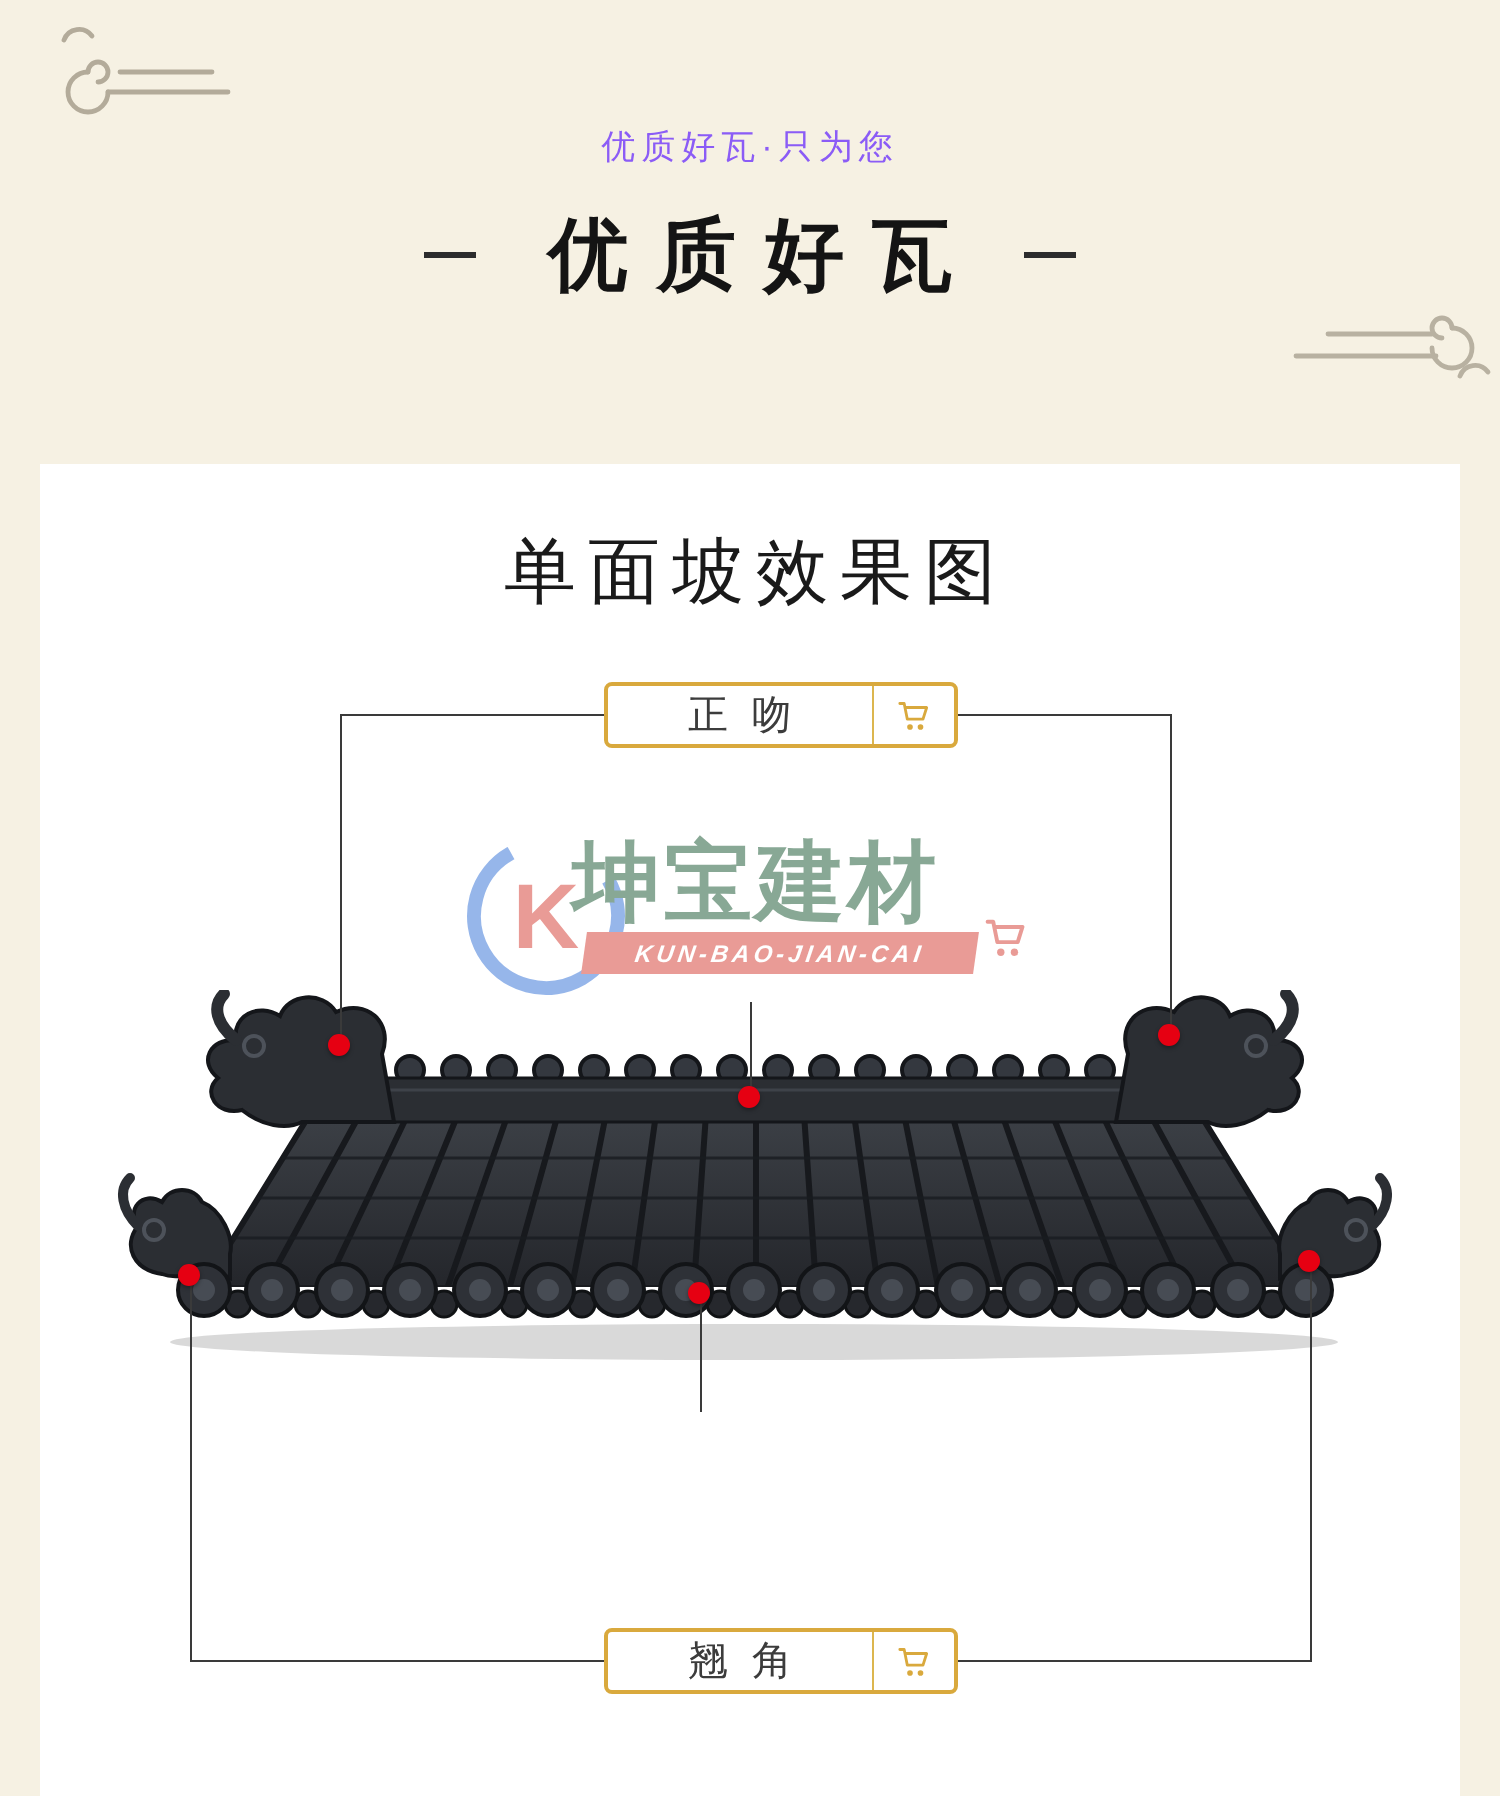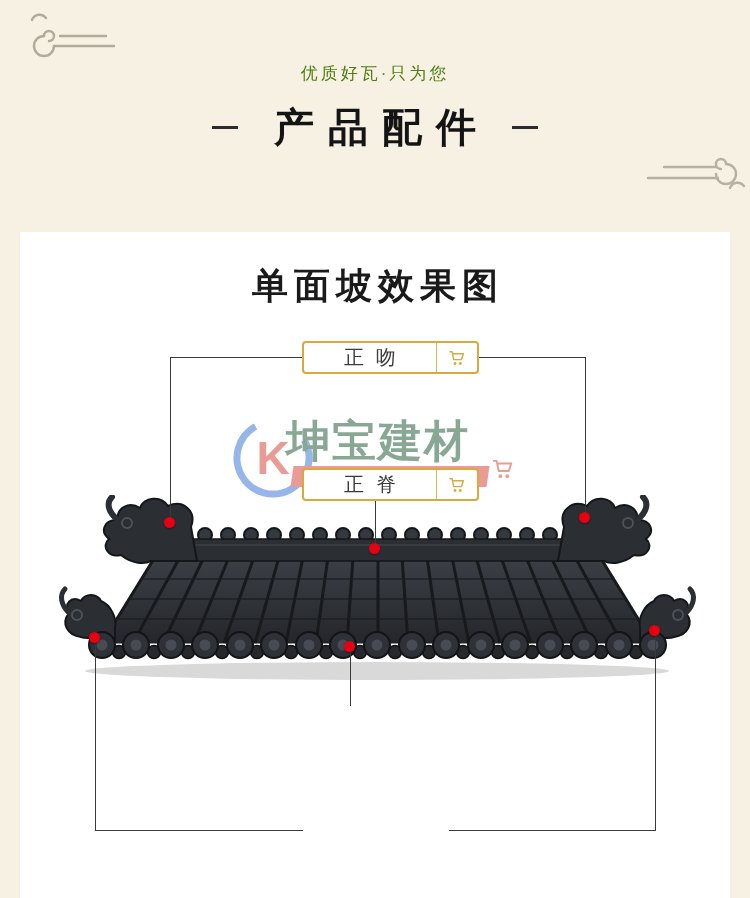--- a/index.html
+++ b/index.html
@@ -7,39 +7,39 @@
     position:relative; width:750px; height:898px; margin:0 auto;
     background:#f6f1e3; overflow:hidden;
     font-family:"Liberation Sans", sans-serif;
   }
   
   .cloud { position:absolute; pointer-events:none; }
   .cloud-tl { left:20px; top:6px; }
   .cloud-r  { right:0px; top:138px; }
   .subtitle {
     position:absolute; left:0; right:0; top:62px; text-align:center;
-    font-size:17px; color:#4d7c0f; letter-spacing:3px;
+    font-size:17px; color:#8b5cf6; letter-spacing:3px;
   }
   .title-row {
     position:absolute; left:0; right:0; top:100px;
     display:flex; justify-content:center; align-items:center; gap:22px;
   }
   .title-line { width:26px; height:3px; background:#2c2c2c; }
   .main-title {
     font-size:40px; font-weight:700; color:#141414;
     letter-spacing:14px; padding-left:14px;
   }
   
   .panel {
     position:absolute; left:20px; top:232px; width:710px; height:666px;
     background:#ffffff;
   }
   .panel-title {
     position:absolute; left:0; right:0; top:262px; text-align:center;
-    font-size:36px; font-weight:700; color:#1a1a1a;
+    font-size:36px; font-weight:400; color:#1a1a1a;
     letter-spacing:6px; padding-left:6px; z-index:5;
   }
   
   .part-label {
     position:absolute; width:177px; height:33px; box-sizing:border-box;
     background:#fff; border:2px solid #d9a93d; border-radius:4px;
     display:flex; align-items:stretch; z-index:6; cursor:pointer;
   }
   .label-text {
     flex:1; display:flex; align-items:center; justify-content:center;
@@ -102,21 +102,21 @@
       <path d="M88,26 a5,5 0 1,0 -5,5"></path>
       <path d="M10,40 h70"></path>
       <path d="M26,29 h52"></path>
       <path d="M92,50 a8,8 0 0,1 14,-2"></path>
     </g>
   </svg>
 
   <div class="subtitle">优质好瓦·只为您</div>
   <div class="title-row">
     <span class="title-line"></span>
-    <span class="main-title">产品配件</span>
+    <span class="main-title">优质好瓦</span>
     <span class="title-line"></span>
   </div>
 
   <div class="panel"></div>
   <div class="panel-title">单面坡效果图</div>
 
   <svg class="roof" width="645" height="190" viewBox="0 0 645 190">
     <defs>
       <linearGradient id="slopeG" x1="0" y1="0" x2="0" y2="1">
         <stop offset="0" stop-color="#3c4046"></stop>
@@ -253,26 +253,26 @@
     <span class="label-text">正吻</span>
     <span class="label-cart">
       <svg width="20" height="20" viewBox="0 0 24 24">
         <path d="M3.5 4.5h2.6l1.9 9.4h9.4l2.2-7h-13" fill="none" stroke="#d9a93d" stroke-width="1.7" stroke-linecap="round" stroke-linejoin="round"></path>
         <circle cx="9.6" cy="18.6" r="1.7" fill="#d9a93d"></circle>
           <circle cx="15.9" cy="18.6" r="1.7" fill="#d9a93d"></circle>
       </svg>
     </span>
   </div>
 
-  <div class="part-label b2">
-    <span class="label-text">正脊</span>
+
+
+  <div class="part-label b4">
+    <span class="label-text">翘角</span>
     <span class="label-cart">
       <svg width="20" height="20" viewBox="0 0 24 24">
         <path d="M3.5 4.5h2.6l1.9 9.4h9.4l2.2-7h-13" fill="none" stroke="#d9a93d" stroke-width="1.7" stroke-linecap="round" stroke-linejoin="round"></path>
         <circle cx="9.6" cy="18.6" r="1.7" fill="#d9a93d"></circle>
           <circle cx="15.9" cy="18.6" r="1.7" fill="#d9a93d"></circle>
       </svg>
     </span>
   </div>
 
-
-
 </div>
 
 </body></html>

